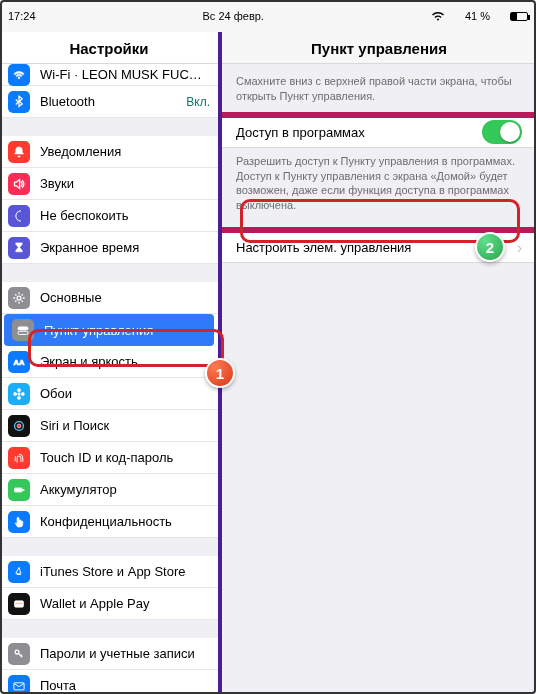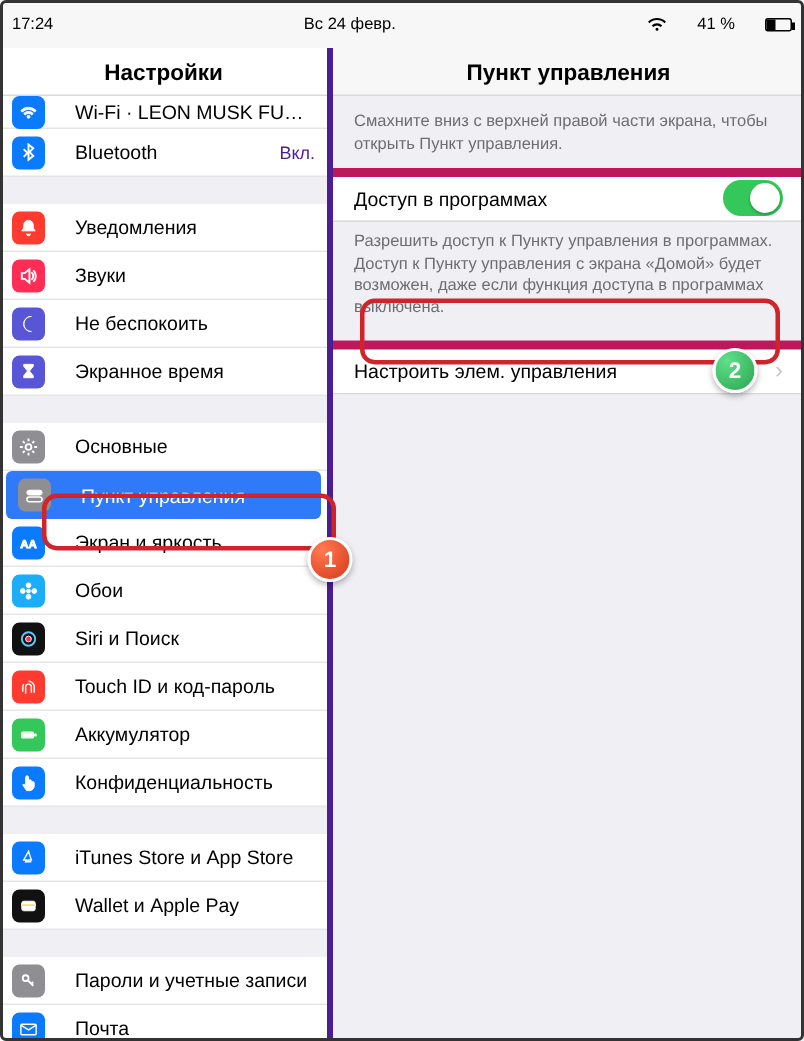--- a/index.html
+++ b/index.html
@@ -9,23 +9,23 @@
   .statusbar .right { display:flex; align-items:center; gap:20px; }
   .batt { display:inline-block; width:18px; height:9px; border:1px solid #000; border-radius:2px; position:relative; }
   .batt::after { content:""; position:absolute; right:-3px; top:2px; width:2px; height:5px; background:#000; }
   .batt i { display:block; width:40%; height:100%; background:#000; }
   .container { display:flex; height:674px; }
   .sidebar { width:222px; background:#fff; border-right:4px solid #4c1d95; display:flex; flex-direction:column; }
   .sidebar-header { text-align:center; font-weight:600; font-size:15px; padding:8px 0 6px; border-bottom:1px solid #d9d9d9; }
   .list { overflow:hidden; }
   .group-sep { height:18px; background:#efeff4; }
   .row { display:flex; align-items:center; height:32px; padding:0 8px 0 8px; border-bottom:1px solid #e6e6e6; font-size:13px; color:#000; background:#fff; position:relative; }
-  .row .icon { width:22px; height:22px; border-radius:5px; margin-right:20px; display:flex; align-items:center; justify-content:center; flex-shrink:0; }
+  .row .icon { width:22px; height:22px; border-radius:5px; margin-right:10px; display:flex; align-items:center; justify-content:center; flex-shrink:0; }
   .row .label { flex:1; white-space:nowrap; overflow:hidden; text-overflow:ellipsis; }
-  .row .acc { color:#4c1d95; font-size:12px; margin-left:4px; }
+  .row .acc { color:#0f766e; font-size:12px; margin-left:4px; }
   .row.selected { background:#2f7af8; color:#fff; border-radius:4px; margin:0 4px; border-bottom:none; }
   .row.selected .label { color:#fff; }
   .highlight-red { border:3px solid #d1232a; border-radius:10px; }
   .hl1 { position:absolute; left:28px; top:329px; width:196px; height:38px; z-index:5; pointer-events:none; }
   .hl2 { position:absolute; left:240px; top:199px; width:280px; height:44px; z-index:5; pointer-events:none; }
   .badge { position:absolute; width:30px; height:30px; border-radius:50%; border:2px solid #fff; display:flex; align-items:center; justify-content:center; color:#fff; font-weight:700; font-size:15px; box-shadow:0 2px 4px rgba(0,0,0,.3); z-index:6; }
   .badge1 { left:205px; top:358px; background: radial-gradient(circle at 30% 25%, #ff7a52, #d6381a); }
   .badge2 { left:475px; top:232px; background: radial-gradient(circle at 30% 25%, #5fe08a, #2aa54f); }
   .detail { flex:1; background:#efeff4; display:flex; flex-direction:column; }
   .detail-header { text-align:center; font-weight:600; font-size:15px; padding:8px 0 6px; background:#f7f7f7; border-bottom:1px solid #d9d9d9; }

